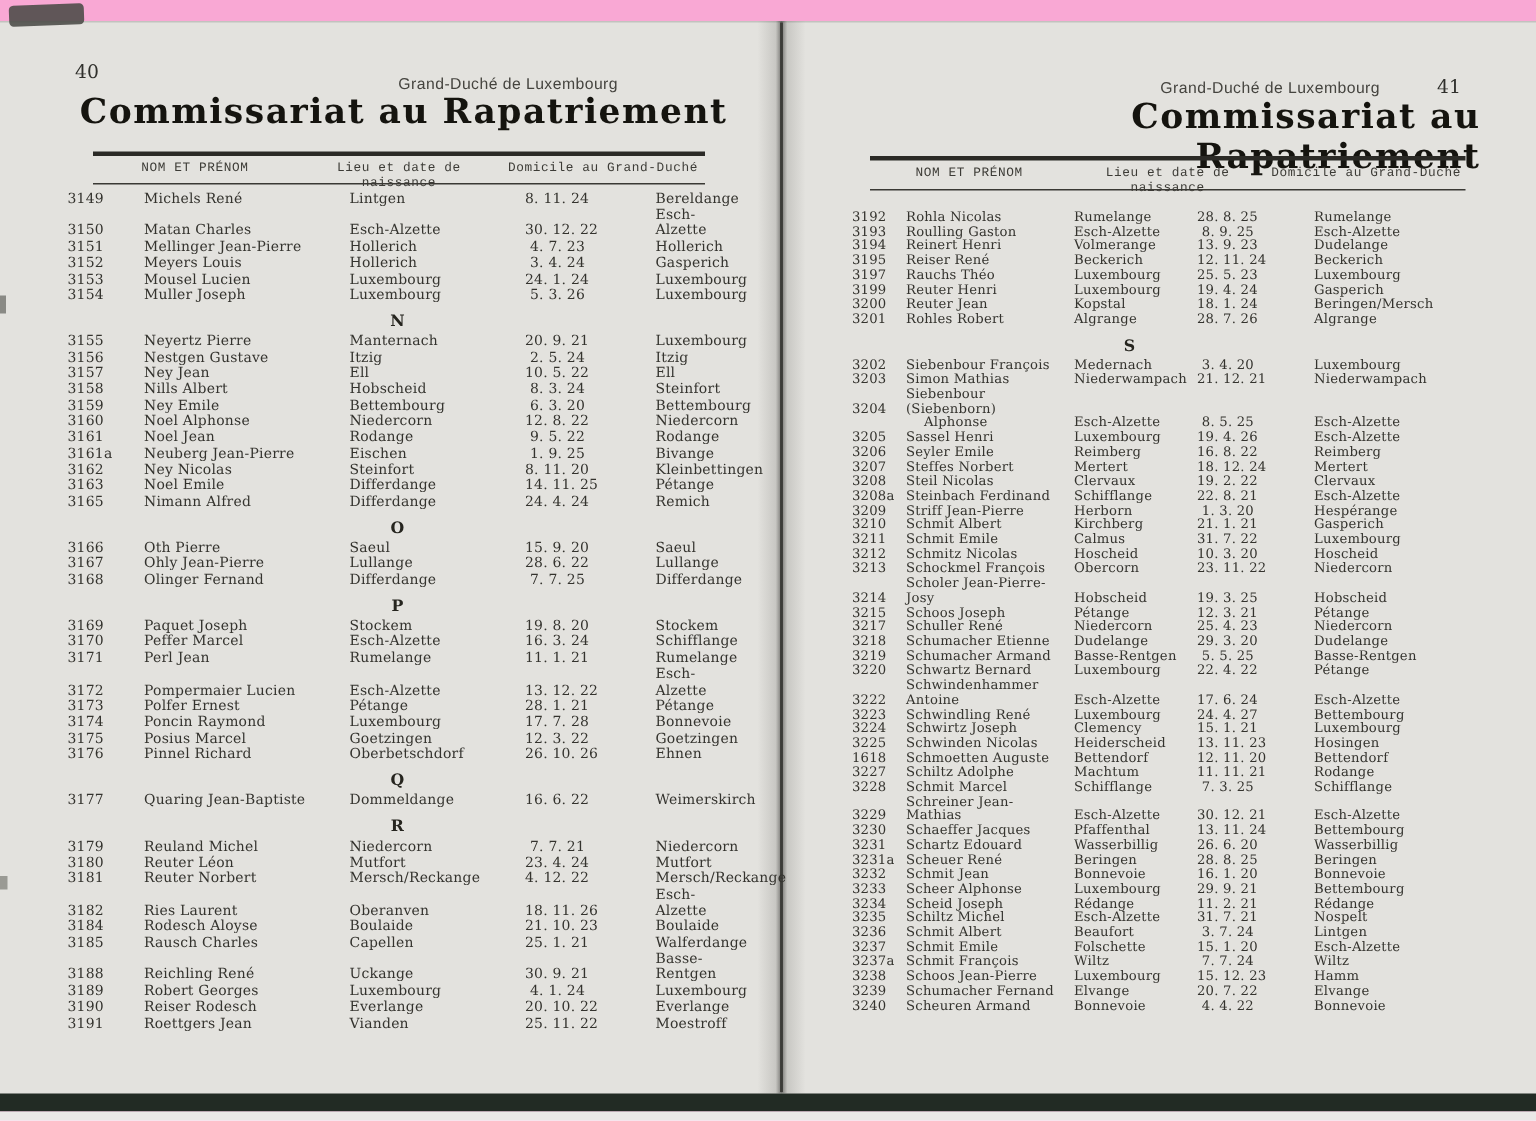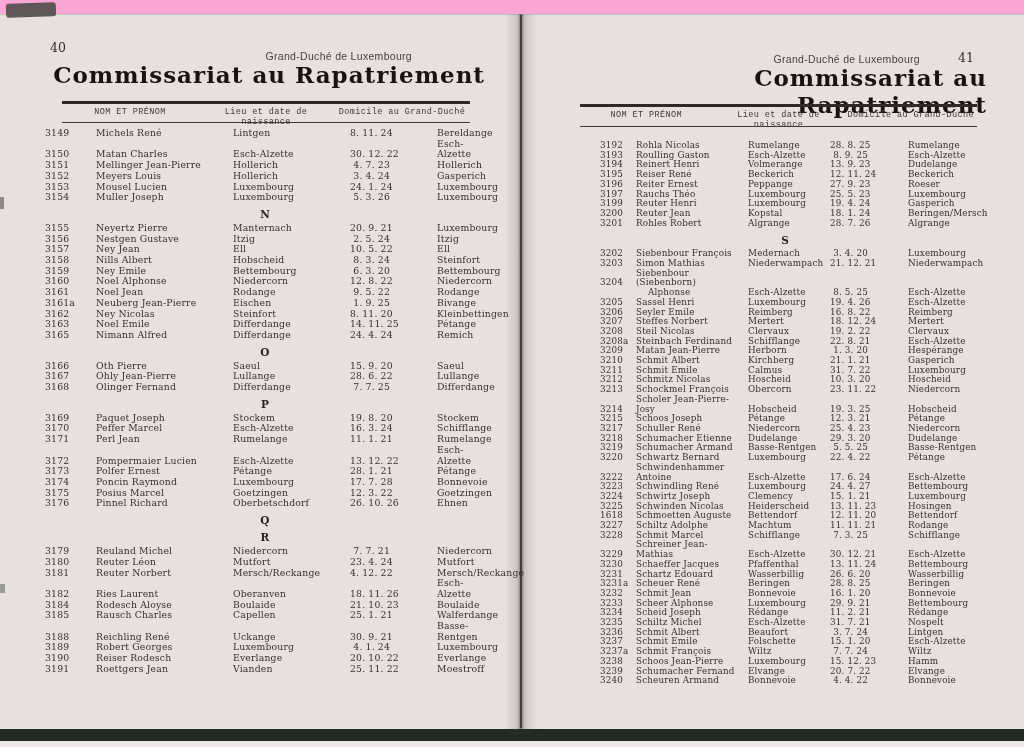--- a/index.html
+++ b/index.html
@@ -259,20 +259,27 @@
           <span class="c-dom">Goetzingen</span>
         </div>
         <div class="row">
           <span class="c-id">3176</span>
           <span class="c-name">Pinnel Richard</span>
           <span class="c-birth">Oberbetschdorf</span>
           <span class="c-date">26. 10. 26</span>
           <span class="c-dom">Ehnen</span>
         </div>
         <div class="letter">Q</div>
+        <div class="row">
+          <span class="c-id">3177</span>
+          <span class="c-name">Quaring Jean-Baptiste</span>
+          <span class="c-birth">Dommeldange</span>
+          <span class="c-date">16. 6. 22</span>
+          <span class="c-dom">Weimerskirch</span>
+        </div>
         <div class="letter">R</div>
         <div class="row">
           <span class="c-id">3179</span>
           <span class="c-name">Reuland Michel</span>
           <span class="c-birth">Niedercorn</span>
           <span class="c-date">7. 7. 21</span>
           <span class="c-dom">Niedercorn</span>
         </div>
         <div class="row">
           <span class="c-id">3180</span>
@@ -344,21 +351,21 @@
     <div class="pageno" style="left:958px;top:50px;">41</div>
     <div class="small-hdr" style="left:625px;top:53px;width:295px;">Grand-Duché de Luxembourg</div>
     <h1 class="title" style="left:563px;top:64px;width:424px;">Commissariat au Rapatriement</h1>
     <div class="rule-thick" style="left:580px;top:104px;width:397px;"></div>
     <div class="col-headers" style="left:580px;top:110px;width:397px;">
       <span>NOM ET PRÉNOM</span>
       <span>Lieu et date de naissance</span>
       <span>Domicile au Grand-Duché</span>
     </div>
     <div class="rule-thin" style="left:580px;top:126px;width:397px;"></div>
-    <div class="tbody" style="left:600px;top:141px;width:420px;" id="tbody-right">
+    <div class="tbody" style="left:568px;top:141px;width:420px;" id="tbody-right">
         <div class="row">
           <span class="c-id">3192</span>
           <span class="c-name">Rohla Nicolas</span>
           <span class="c-birth">Rumelange</span>
           <span class="c-date">28. 8. 25</span>
           <span class="c-dom">Rumelange</span>
         </div>
         <div class="row">
           <span class="c-id">3193</span>
           <span class="c-name">Roulling Gaston</span>
@@ -374,27 +381,20 @@
           <span class="c-dom">Dudelange</span>
         </div>
         <div class="row">
           <span class="c-id">3195</span>
           <span class="c-name">Reiser René</span>
           <span class="c-birth">Beckerich</span>
           <span class="c-date">12. 11. 24</span>
           <span class="c-dom">Beckerich</span>
         </div>
         <div class="row">
-          <span class="c-id">3196</span>
-          <span class="c-name">Reiter Ernest</span>
-          <span class="c-birth">Peppange</span>
-          <span class="c-date">27. 9. 23</span>
-          <span class="c-dom">Roeser</span>
-        </div>
-        <div class="row">
           <span class="c-id">3197</span>
           <span class="c-name">Rauchs Théo</span>
           <span class="c-birth">Luxembourg</span>
           <span class="c-date">25. 5. 23</span>
           <span class="c-dom">Luxembourg</span>
         </div>
         <div class="row">
           <span class="c-id">3199</span>
           <span class="c-name">Reuter Henri</span>
           <span class="c-birth">Luxembourg</span>
@@ -474,21 +474,21 @@
         </div>
         <div class="row">
           <span class="c-id">3208a</span>
           <span class="c-name">Steinbach Ferdinand</span>
           <span class="c-birth">Schifflange</span>
           <span class="c-date">22. 8. 21</span>
           <span class="c-dom">Esch-Alzette</span>
         </div>
         <div class="row">
           <span class="c-id">3209</span>
-          <span class="c-name">Matan Jean-Pierre</span>
+          <span class="c-name">Striff Jean-Pierre</span>
           <span class="c-birth">Herborn</span>
           <span class="c-date">1. 3. 20</span>
           <span class="c-dom">Hespérange</span>
         </div>
         <div class="row">
           <span class="c-id">3210</span>
           <span class="c-name">Schmit Albert</span>
           <span class="c-birth">Kirchberg</span>
           <span class="c-date">21. 1. 21</span>
           <span class="c-dom">Gasperich</span>

